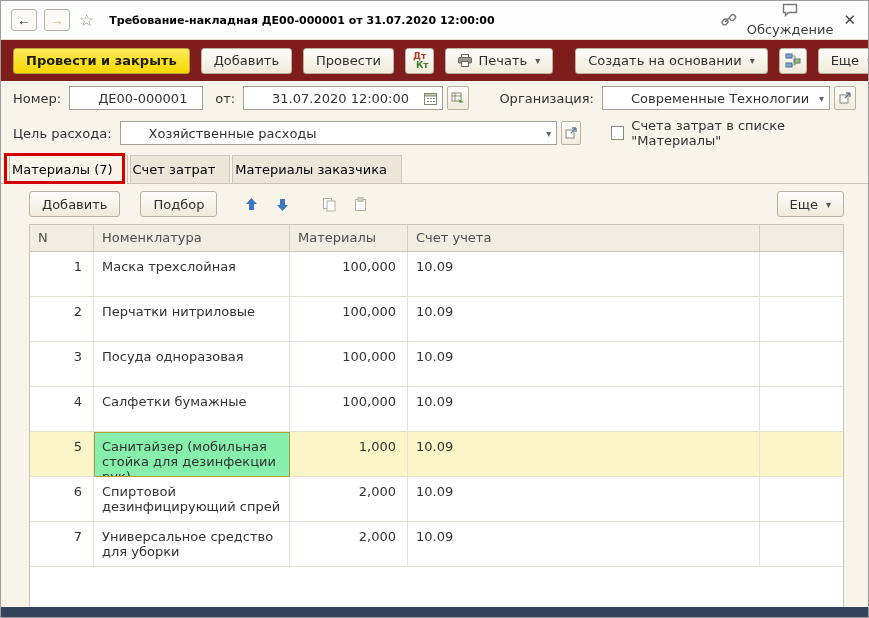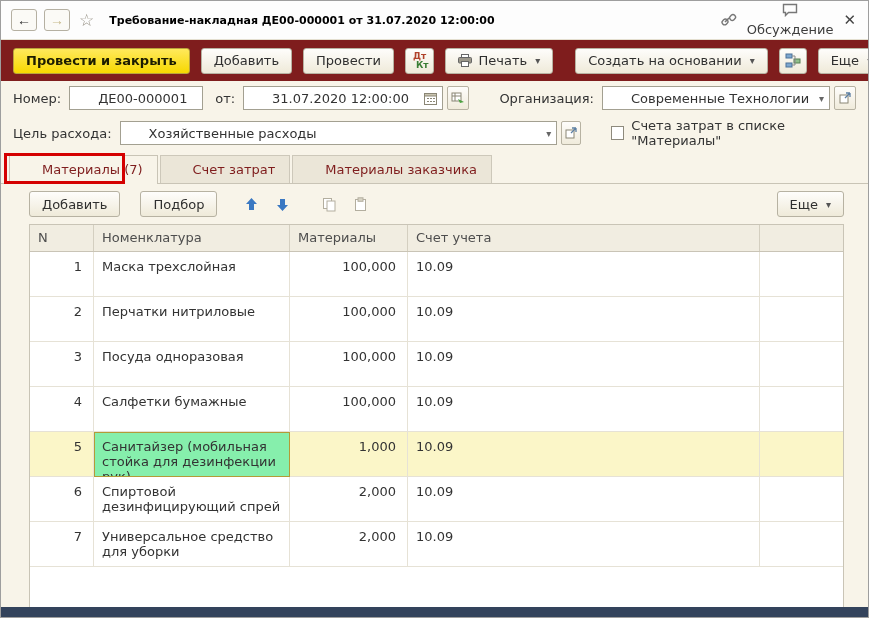--- a/index.html
+++ b/index.html
@@ -67,21 +67,21 @@
     width: 22px; height: 24px; border: 1px solid #b7b2a2; border-radius: 2px;
     background: linear-gradient(#fefdfb, #f0ebdb); display: flex; align-items: center;
     justify-content: center; cursor: pointer; margin-left: 4px;
   }
   .chk { width: 14px; height: 14px; border: 1px solid #8e8a7d; background: #fff; cursor: pointer; }
   .chk-label { margin-left: 7px; }
 
   
   .tabs { position: relative; display: flex; padding: 2px 0 0 8px; border-bottom: 1px solid #c9c4b6; height: 30px; align-items: flex-end; }
   .tab {
-    padding: 6px 14px 6px 32px; font-size: 13px; color: #7f1d1d; cursor: pointer;
+    padding: 6px 14px 6px 2px; font-size: 13px; color: #000000; cursor: pointer;
     background: #ebe6d8; border: 1px solid #cdc8ba; border-bottom: none; margin-right: 2px;
   }
   .tab.active { background: #f8f4e9; border-color: #c9c4b6; position: relative; top: 1px; padding-bottom: 7px; }
   .annotation {
     position: absolute; left: 3px; top: -1px; width: 121px; height: 31px;
     border: 3px solid #d40000; pointer-events: none; z-index: 5;
   }
 
   
   .panel { padding: 0 24px 0 28px; }

